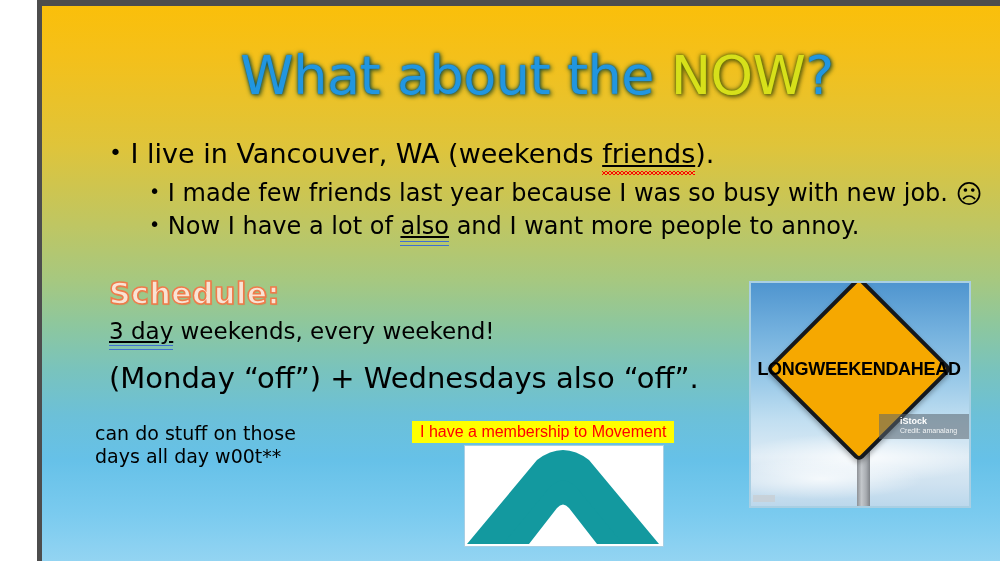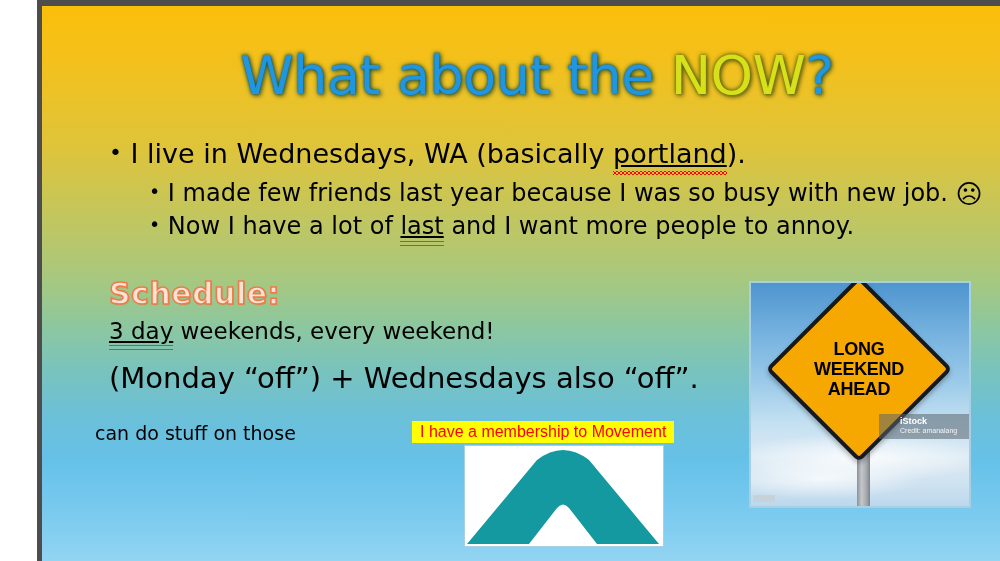--- a/index.html
+++ b/index.html
@@ -248,21 +248,21 @@
     border: 4px solid #15181c;
     border-radius: 6px;
     box-sizing: border-box;
     box-shadow: 2px 2px 5px rgba(0,0,0,0.3);
   }
   #sign-text {
     position: absolute;
     left: 42px; top: 20px;
     width: 132px; height: 132px;
     display: flex;
-    flex-direction: column;
+    flex-direction: row;
     align-items: center;
     justify-content: center;
     font-family: "Liberation Sans", sans-serif;
     font-weight: 700;
     font-size: 18px;
     line-height: 20px;
     color: #000000;
     letter-spacing: -0.3px;
     text-align: center;
   }
@@ -292,41 +292,42 @@
 
 <div id="slide">
 
   <div id="bg"></div>
 
   <div id="title">
     <span class="t-blue">What about the </span><span class="t-yellow">NOW</span><span class="t-blue">?</span>
   </div>
 
   <div id="bullet-l1" class="hand">
-    <span class="dot">•</span><span> I live in Wednesdays, WA (basically </span><span class="spell">portland</span><span>).</span>
+    <span class="dot">•</span><span> I live in Vancouver, WA (weekends </span><span class="spell">friends</span><span>).</span>
   </div>
 
   <div id="sub-bullet-1" class="sub-bullet hand">
     <span class="dot">•</span><span> I made few friends last year because I was so busy with new job. </span><span class="frown">☹</span>
   </div>
 
   <div id="sub-bullet-2" class="sub-bullet hand">
-    <span class="dot">•</span><span> Now I have a lot of </span><span class="dbl-blue">last</span><span> and I want more people to annoy.</span>
+    <span class="dot">•</span><span> Now I have a lot of </span><span class="dbl-blue">also</span><span> and I want more people to annoy.</span>
   </div>
 
   <div id="schedule-heading">Schedule:</div>
 
   <div id="schedule-line-1" class="hand">
     <span class="dbl-blue">3 day</span><span> weekends, every weekend!</span>
   </div>
 
   <div id="schedule-line-2" class="hand">(Monday “off”) + Wednesdays also “off”.</div>
 
   <div id="footnote" class="hand">
     <div>can do stuff on those</div>
+    <div>days all day w00t**</div>
   </div>
 
   <div id="membership-caption">I have a membership to Movement</div>
 
   <div id="movement-logo">
     <svg width="196" height="98" viewBox="0 0 196 98">
       <path d="M2 98 L72 14 Q98 -6 124 14 L194 98 L150 98 L104 40 Q98 33 92 40 L46 98 Z" fill="#13999f"></path>
       <path d="M38 98 L84 42 Q98 27 112 42 L158 98 L132 98 L104 62 Q98 55 92 62 L64 98 Z" fill="#13999f"></path>
     </svg>
   </div>

